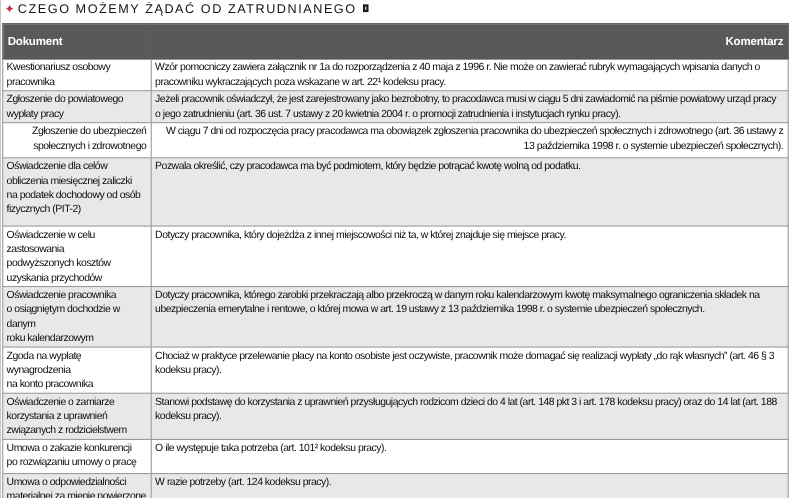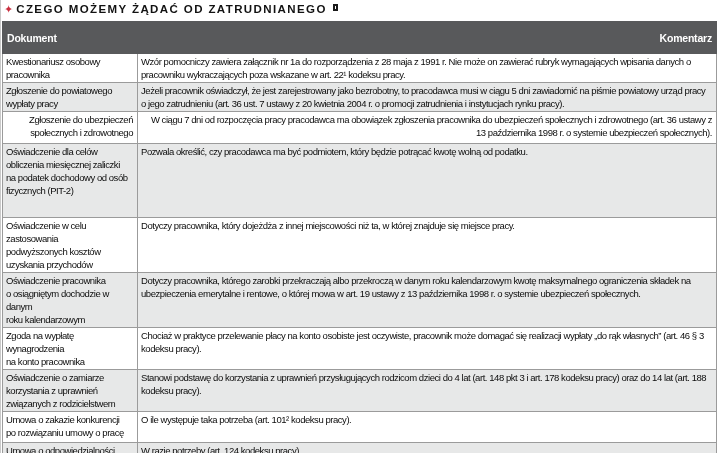--- a/index.html
+++ b/index.html
@@ -19,21 +19,21 @@
   .title-bar{
     display:flex;align-items:flex-start;
     padding:3px 0 0 3px;height:20px;
   }
   .title-bullet{
     color:var(--accent-red);
     font-size:11px;line-height:13px;
     margin-right:3px;font-weight:bold;
   }
   .title-text{
-    font-weight:bold;font-size:11.5px;line-height:13px;
+    font-weight:normal;font-size:11.5px;line-height:13px;
     letter-spacing:1.4px;color:#121212;
     white-space:nowrap;
   }
   .end-marker{
     display:inline-block;width:5px;height:7px;
     border:2px solid #1a1a1a;margin:1px 0 0 6px;
   }
   table{
     position:absolute;left:1px;top:21px;width:715px;
     border-collapse:collapse;table-layout:fixed;
@@ -57,21 +57,21 @@
     vertical-align:top;
     padding:1px 4px 1px 3px;
     border:1px solid var(--border);
     white-space:pre-line;
     overflow:hidden;
   }
   tbody tr:nth-child(even) td{background:var(--row-alt-bg);}
   tbody tr:nth-child(1) td{height:28px;}
   tbody tr:nth-child(2) td{height:28px;}
   tbody tr:nth-child(3) td{height:32px;text-align:right;}
-  tbody tr:nth-child(4) td{height:74px;}
+  tbody tr:nth-child(4) td{height:62px;}
   tbody tr:nth-child(5) td{height:42px;}
   tbody tr:nth-child(6) td{height:42px;}
   tbody tr:nth-child(7) td{height:30px;}
   tbody tr:nth-child(8) td{height:36px;}
   tbody tr:nth-child(9) td{height:31px;}
   tbody tr:nth-child(10) td{height:28px;}
   tbody tr:nth-child(11) td{height:36px;}
 </style>
 </head>
 <body>
@@ -90,21 +90,21 @@
   <thead>
     <tr>
       <th>Dokument</th>
       <th>Komentarz</th>
     </tr>
   </thead>
   <tbody>
       <tr>
         <td>Kwestionariusz osobowy
 pracownika</td>
-        <td>Wzór pomocniczy zawiera załącznik nr 1a do rozporządzenia z 28 maja z 1991 r. Nie może on zawierać rubryk wymagających wpisania danych o pracowniku wykraczających poza wskazane w art. 22¹ kodeksu pracy.</td>
+        <td>Wzór pomocniczy zawiera załącznik nr 1a do rozporządzenia z 40 maja z 1996 r. Nie może on zawierać rubryk wymagających wpisania danych o pracowniku wykraczających poza wskazane w art. 22¹ kodeksu pracy.</td>
       </tr>
       <tr>
         <td>Zgłoszenie do powiatowego
 wypłaty pracy</td>
         <td>Jeżeli pracownik oświadczył, że jest zarejestrowany jako bezrobotny, to pracodawca musi w ciągu 5 dni zawiadomić na piśmie powiatowy urząd pracy o jego zatrudnieniu (art. 36 ust. 7 ustawy z 20 kwietnia 2004 r. o promocji zatrudnienia i instytucjach rynku pracy).</td>
       </tr>
       <tr>
         <td>Zgłoszenie do ubezpieczeń
 społecznych i zdrowotnego</td>
         <td>W ciągu 7 dni od rozpoczęcia pracy pracodawca ma obowiązek zgłoszenia pracownika do ubezpieczeń społecznych i zdrowotnego (art. 36 ustawy z 13 października 1998 r. o systemie ubezpieczeń społecznych).</td>

